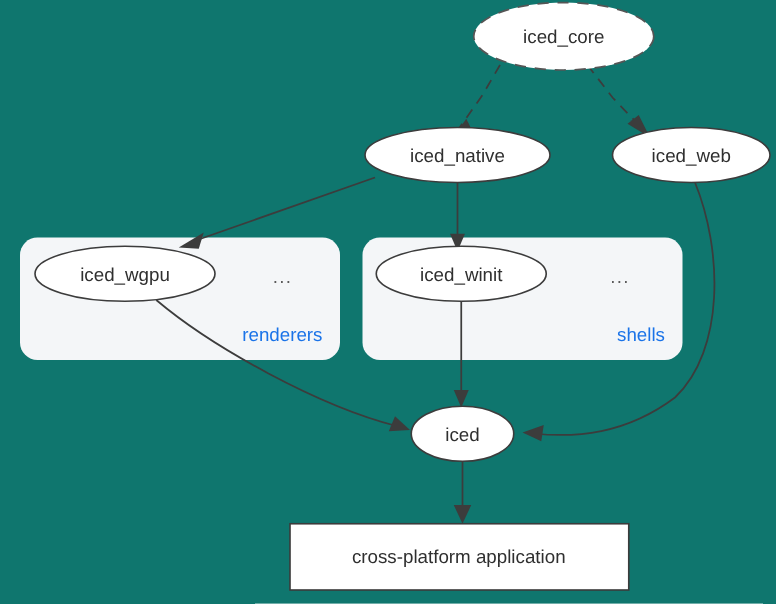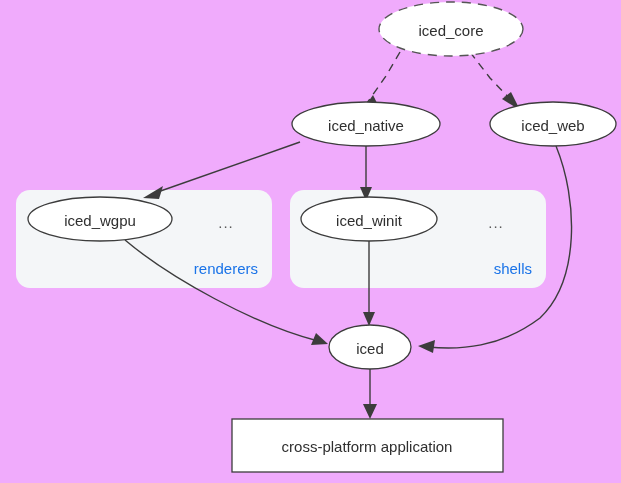--- a/index.html
+++ b/index.html
@@ -4,21 +4,21 @@
 <style>
   html, body {
     margin: 0;
     padding: 0;
     background: #ffffff;
   }
   #canvas {
     position: relative;
     width: 621px;
     height: 483px;
-    background: #f0abfc;
+    background: #0f766e;
     overflow: hidden;
     font-family: "Liberation Sans", sans-serif;
   }
   #diagram-svg {
     position: absolute;
     left: 0;
     top: 0;
     width: 621px;
     height: 483px;
   }

